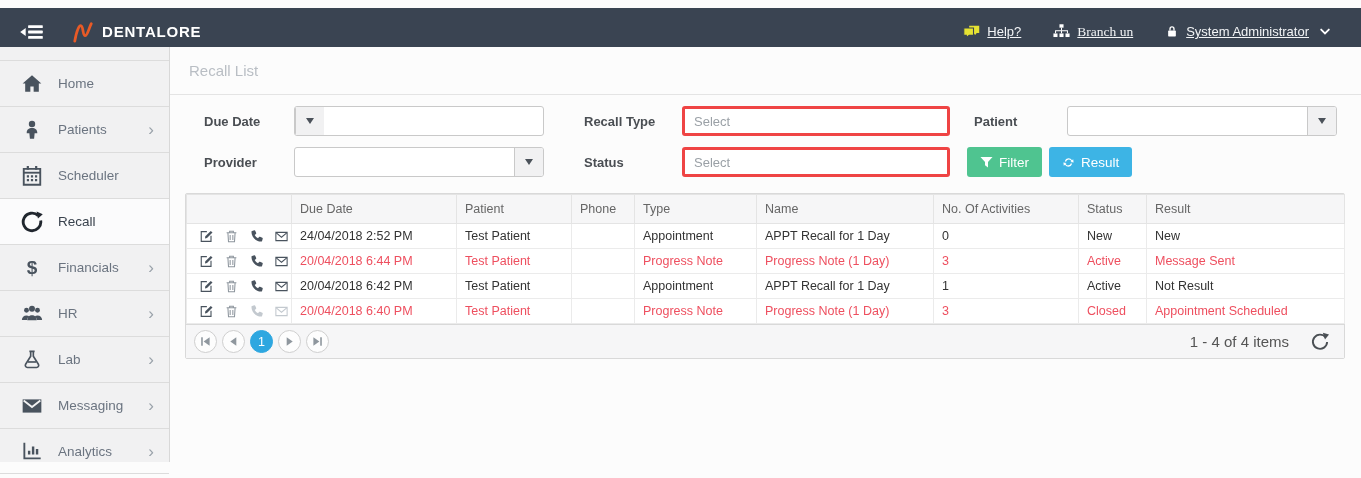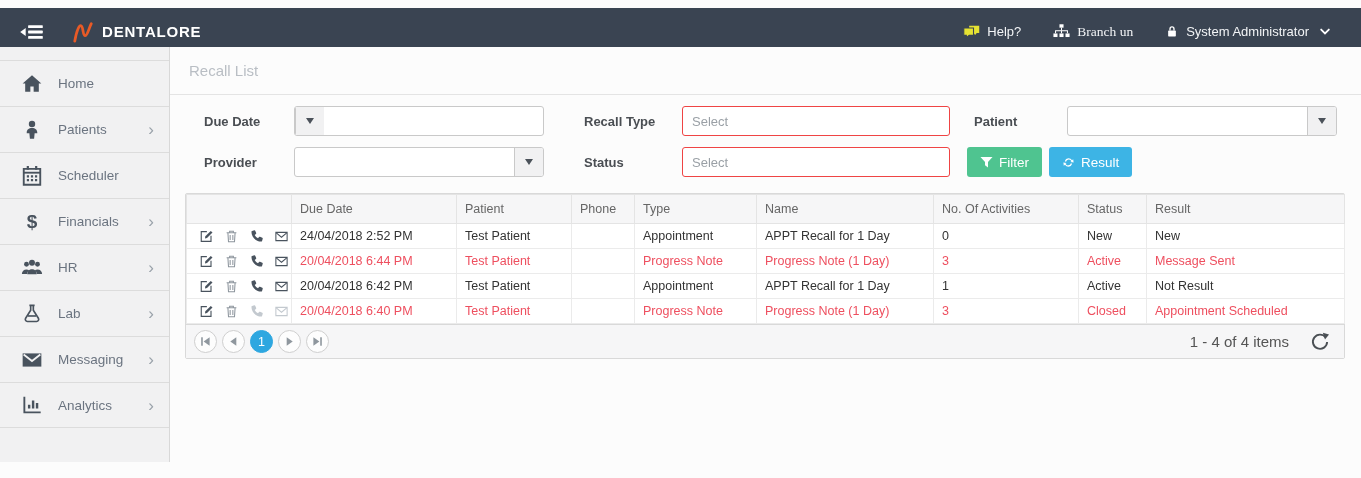--- a/index.html
+++ b/index.html
@@ -8,21 +8,21 @@
 
   
   .topbar { position:absolute; top:8px; left:0; width:1361px; height:47px;
     background:#3a4452; display:flex; align-items:center; color:#f2f4f6; }
   .collapse-btn { background:none; border:none; margin-left:18px; width:30px; height:22px;
     cursor:pointer; padding:0; }
   .brand { display:flex; align-items:center; margin-left:24px; cursor:pointer; }
   .brand .icn { width:22px; height:24px; }
   .brand-text { font-size:15px; font-weight:bold; letter-spacing:0.8px; color:#fff; margin-left:8px; }
   .top-right { margin-left:auto; display:flex; align-items:center; padding-right:22px; }
-  .top-item { display:flex; align-items:center; margin-left:32px; cursor:pointer; font-size:13px; }
+  .top-item { display:flex; align-items:center; margin-left:32px; cursor:pointer; font-size:13px;text-decoration:underline; }
   .top-item .icn { width:17px; height:17px; margin-right:7px; }
   .top-item.user .icn { width:14px; height:15px; }
   .branch-label { font-family:"Liberation Serif","DejaVu Serif",serif; font-size:13.5px; }
   .caret-icn { width:14px; height:14px; margin-left:9px; }
 
   
   .sidebar { position:absolute; top:47px; left:0; width:170px; bottom:16px;
     background:#f1f1f2; border-right:1px solid #d8d8d8; padding-top:13px; }
   .side-item { height:46px; display:flex; align-items:center; padding-left:21px;
     border-top:1px solid #dcdcdc; cursor:pointer; color:#6b7480; }
@@ -47,21 +47,21 @@
     padding:11px 0 16px 34px; row-gap:11px; align-items:center; }
   .flabel { font-weight:bold; font-size:13px; color:#4a4e53; }
   .combo { height:30px; border:1px solid #c9c9c9; border-radius:3px; background:#fff;
     display:flex; overflow:hidden; }
   .combo-val { flex:1; display:flex; align-items:center; gap:7px; padding:0 9px; color:#555; }
   .combo-val .icn { width:13px; height:13px; }
   .combo-btn { width:29px; border:none; border-left:1px solid #c9c9c9; background:#f1f1f2;
     display:flex; align-items:center; justify-content:center; cursor:pointer; }
   .caret-dn { width:0; height:0; border-left:4.5px solid transparent;
     border-right:4.5px solid transparent; border-top:6px solid #4b525a; }
-  .select-input { height:30px; width:100%; border:1px solid #ef4444; border-radius:3px;
+  .select-input { height:30px; width:100%; border:3px solid #ef4444; border-radius:3px;
     padding:0 9px; font-family:inherit; font-size:13px; color:#555; background:#fff; }
   .select-input::placeholder { color:#9aa0a6; opacity:1; }
   .btn-cell { grid-column:6 / 9; padding-left:17px; display:flex; gap:7px; }
   .btn { height:30px; border:none; border-radius:3px; color:#fff; font-family:inherit;
     font-size:13.5px; display:inline-flex; align-items:center; gap:6px; padding:0 13px; cursor:pointer; }
   .btn .icn { width:13px; height:13px; display:flex; }
   .btn-filter { background:#4fc490; }
   .btn-clear { background:#3db4e5; }
 
   
@@ -176,20 +176,29 @@
       <div class="side-item">
         <span class="icn">
           <svg viewBox="0 0 20 20" fill="currentColor">
             <path d="M5.2 1h2v3.4h-2zM12.8 1h2v3.4h-2z"></path>
             <path d="M2.5 3.5h15V18h-15z" fill="none" stroke="currentColor" stroke-width="1.7"></path>
             <path d="M2.5 7h15" stroke="currentColor" stroke-width="1.7"></path>
             <path d="M5.3 9.3h2v2h-2zM9 9.3h2v2H9zM12.7 9.3h2v2h-2zM5.3 12.8h2v2h-2zM9 12.8h2v2H9zM12.7 12.8h2v2h-2z"></path>
           </svg>
         </span>
         <span class="side-label">Scheduler</span>
+      </div>
+      <div class="side-item active">
+        <span class="icn">
+          <svg viewBox="0 0 20 20">
+            <path d="M15.7 4.3A8 8 0 1 0 17.9 8.6" fill="none" stroke="currentColor" stroke-width="2.6"></path>
+            <path d="M14.2 0.4l5.6 2.6-4.4 3.8z" fill="currentColor"></path>
+          </svg>
+        </span>
+        <span class="side-label">Recall</span>
       </div>
       <div class="side-item">
         <span class="icn txt">$</span>
         <span class="side-label">Financials</span>
         <span class="side-chevron">›</span>
       </div>
       <div class="side-item">
         <span class="icn">
           <svg viewBox="0 0 20 20" fill="currentColor">
             <circle cx="5" cy="6.6" r="2.2"></circle>

